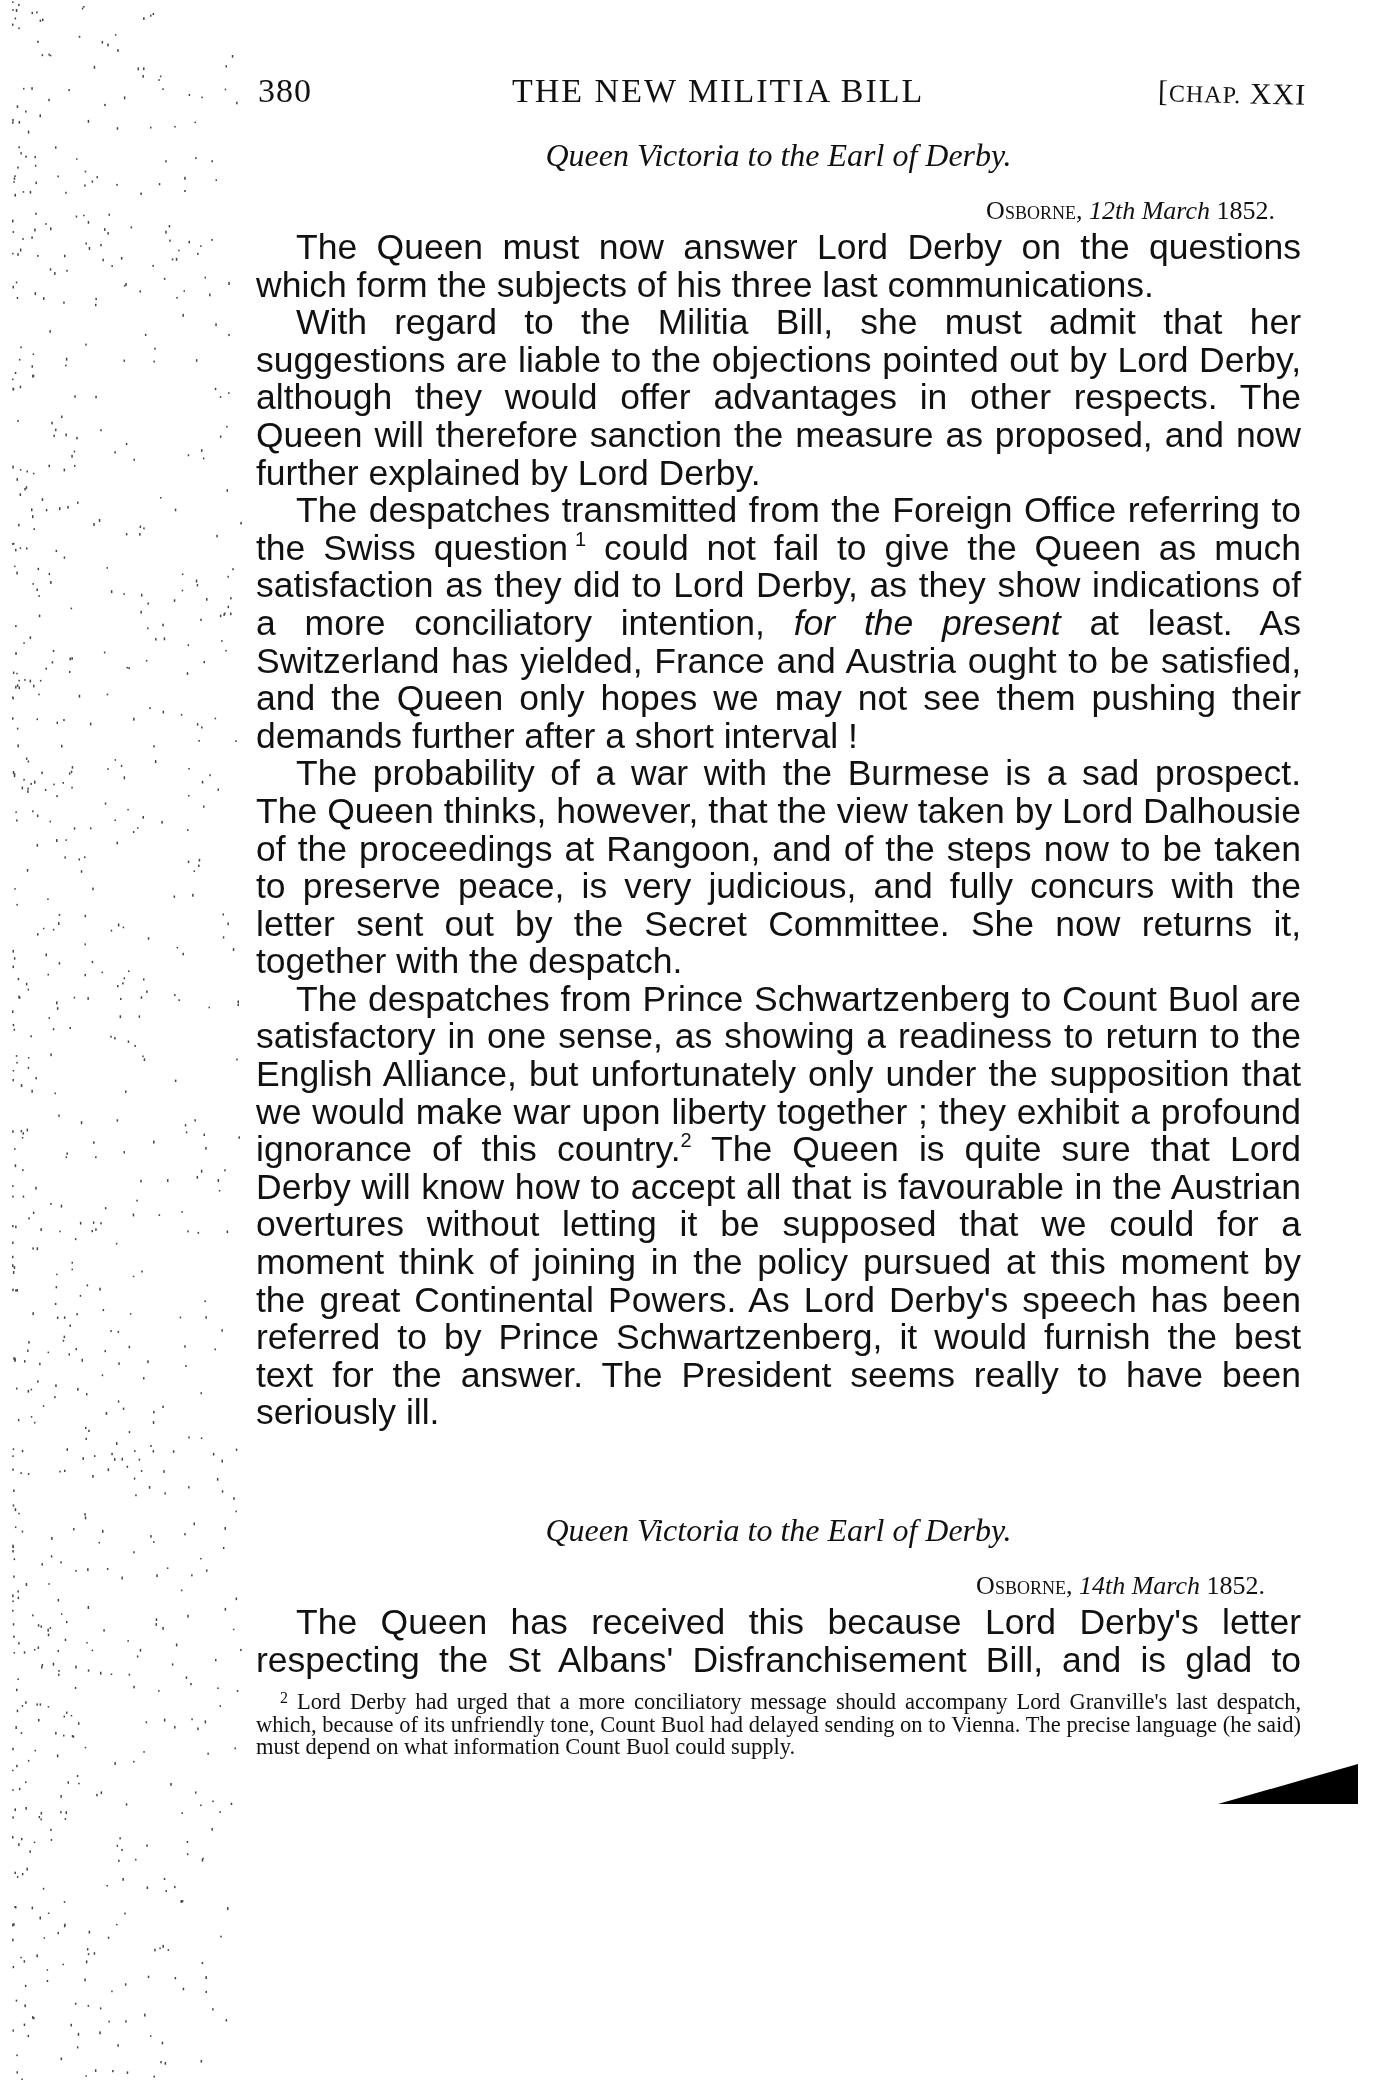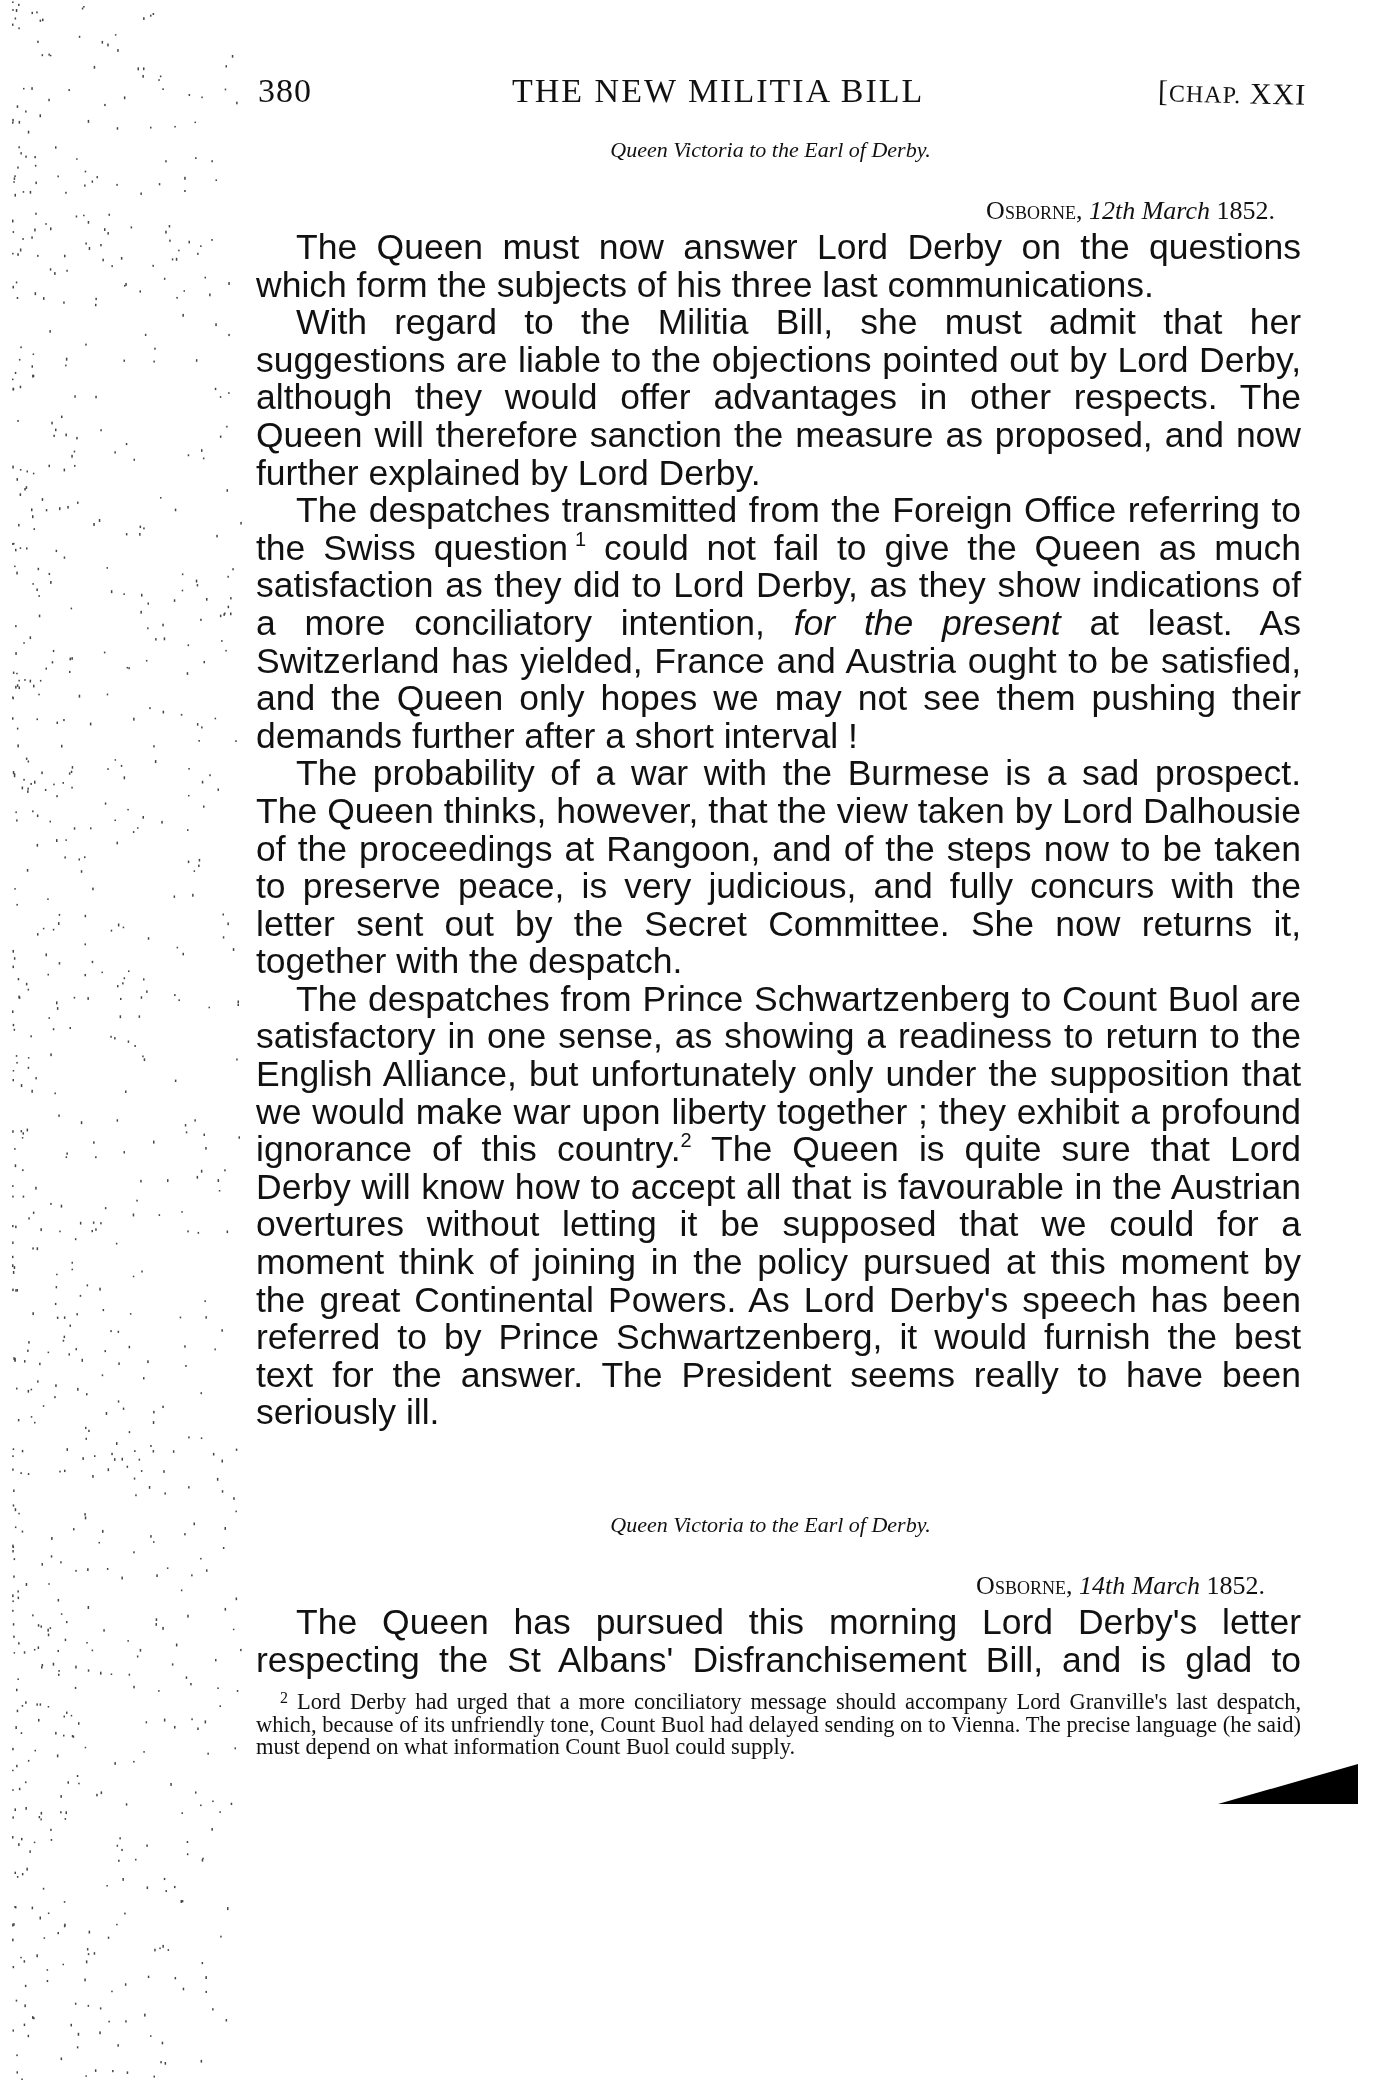--- a/index.html
+++ b/index.html
@@ -7,22 +7,22 @@
          font-family: "DejaVu Serif", "Liberation Serif", serif; color: #111; }
   .page { position: absolute; left: 0; top: 0; width: 1380px; height: 1804px; background: #fff; }
 
   .running-head { position: absolute; top: 72px; left: 256px; width: 1050px; height: 40px;
                   font-family: "Liberation Serif", serif; font-size: 34px; }
   .page-number { position: absolute; left: 2px; top: 0; letter-spacing: 1px; }
   .running-title { position: absolute; left: 256px; top: 0; letter-spacing: 2px; }
   .chapter-ref { position: absolute; right: 0; top: 2px; font-size: 30px; letter-spacing: 1px; transform: rotate(1.5deg); transform-origin: left center; }
   .chapter-ref .sc { font-size: 24px; }
 
-  .letter-heading { position: absolute; left: 248px; width: 1045px; text-align: center;
-                    font-family: "Liberation Serif", serif; font-style: italic; font-size: 22px; }
+  .letter-heading { position: absolute; left: 256px; width: 1045px; text-align: center;
+                    font-family: "Liberation Serif", serif; font-style: italic; font-size: 32px; }
   .date-line { position: absolute; right: 105px; font-family: "Liberation Serif", serif; font-size: 26px; }
   .date-line .sc { font-variant: small-caps; }
   .date-line i { font-style: italic; }
 
   .body-text { position: absolute; left: 256px; width: 1045px;
                font-family: Liberation Sans, sans-serif; font-size: 35.5px; line-height: 37.6px;
                text-align: justify; }
   .body-text p { margin: 0; text-indent: 40px; text-align: justify; }
   .body-text sup { font-size: 20px; line-height: 0; vertical-align: 14px; }
 
@@ -962,21 +962,21 @@
   </div>
 
   <div class="letter-heading" style="top:1512px;">Queen Victoria to the Earl of Derby.</div>
   <div class="date-line" style="top:1571px; right:115px;">
     <span class="sc">Osborne,</span>
     <i>14th</i>
     <i>March</i>
     <span>1852.</span>
   </div>
   <div class="body-text" style="top:1604px;">
-    <p style="text-align-last: justify;">The Queen has pursued this morning Lord Derby's letter respecting the St Albans' Disfranchisement Bill, and is glad to</p>
+    <p style="text-align-last: justify;">The Queen has received this because Lord Derby's letter respecting the St Albans' Disfranchisement Bill, and is glad to</p>
   </div>
 
   <div class="footnotes">
     <p><span class="fn-mark">2</span> <span>Lord Derby had urged that a more conciliatory message should accompany Lord Granville's last despatch, which, because of its unfriendly tone, Count Buol had delayed sending on to Vienna.  The precise language (he said) must depend on what information Count Buol could supply.</span></p>
   </div>
 
   <svg width="140" height="40" style="position:absolute; right:22px; bottom:0;">
     <polygon points="0,40 140,0 140,40" fill="#000"></polygon>
   </svg>
 </div>

